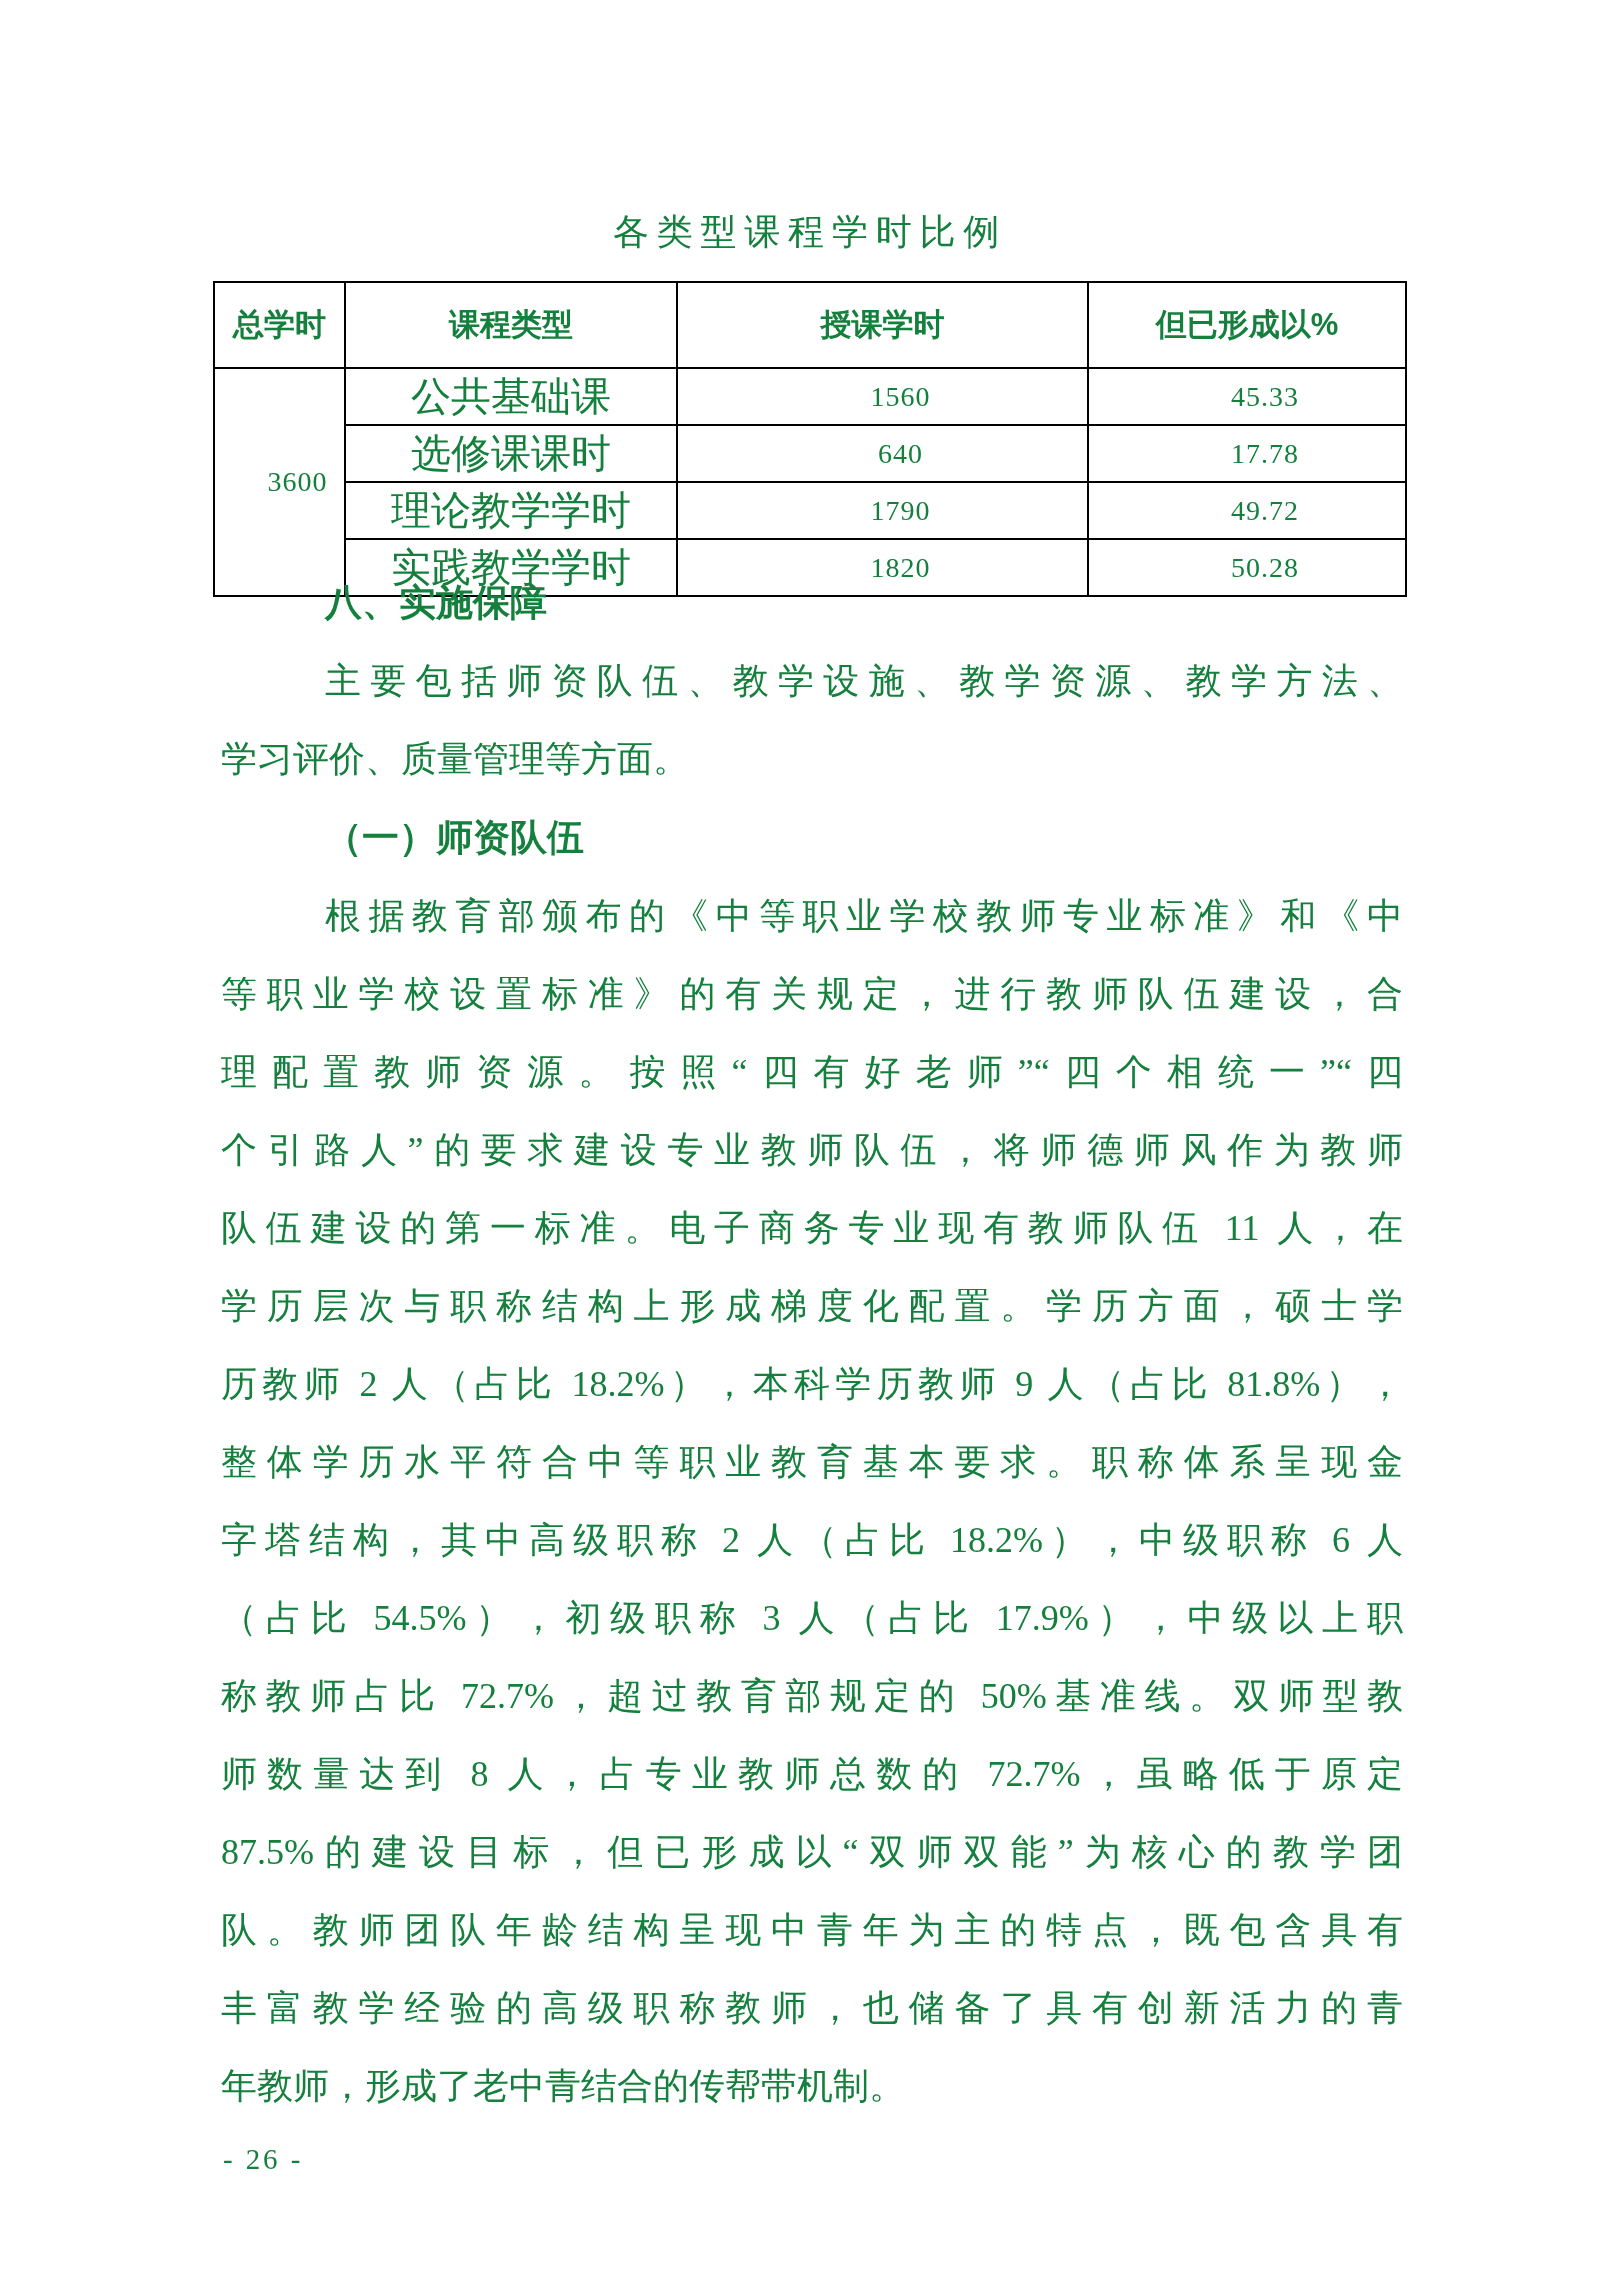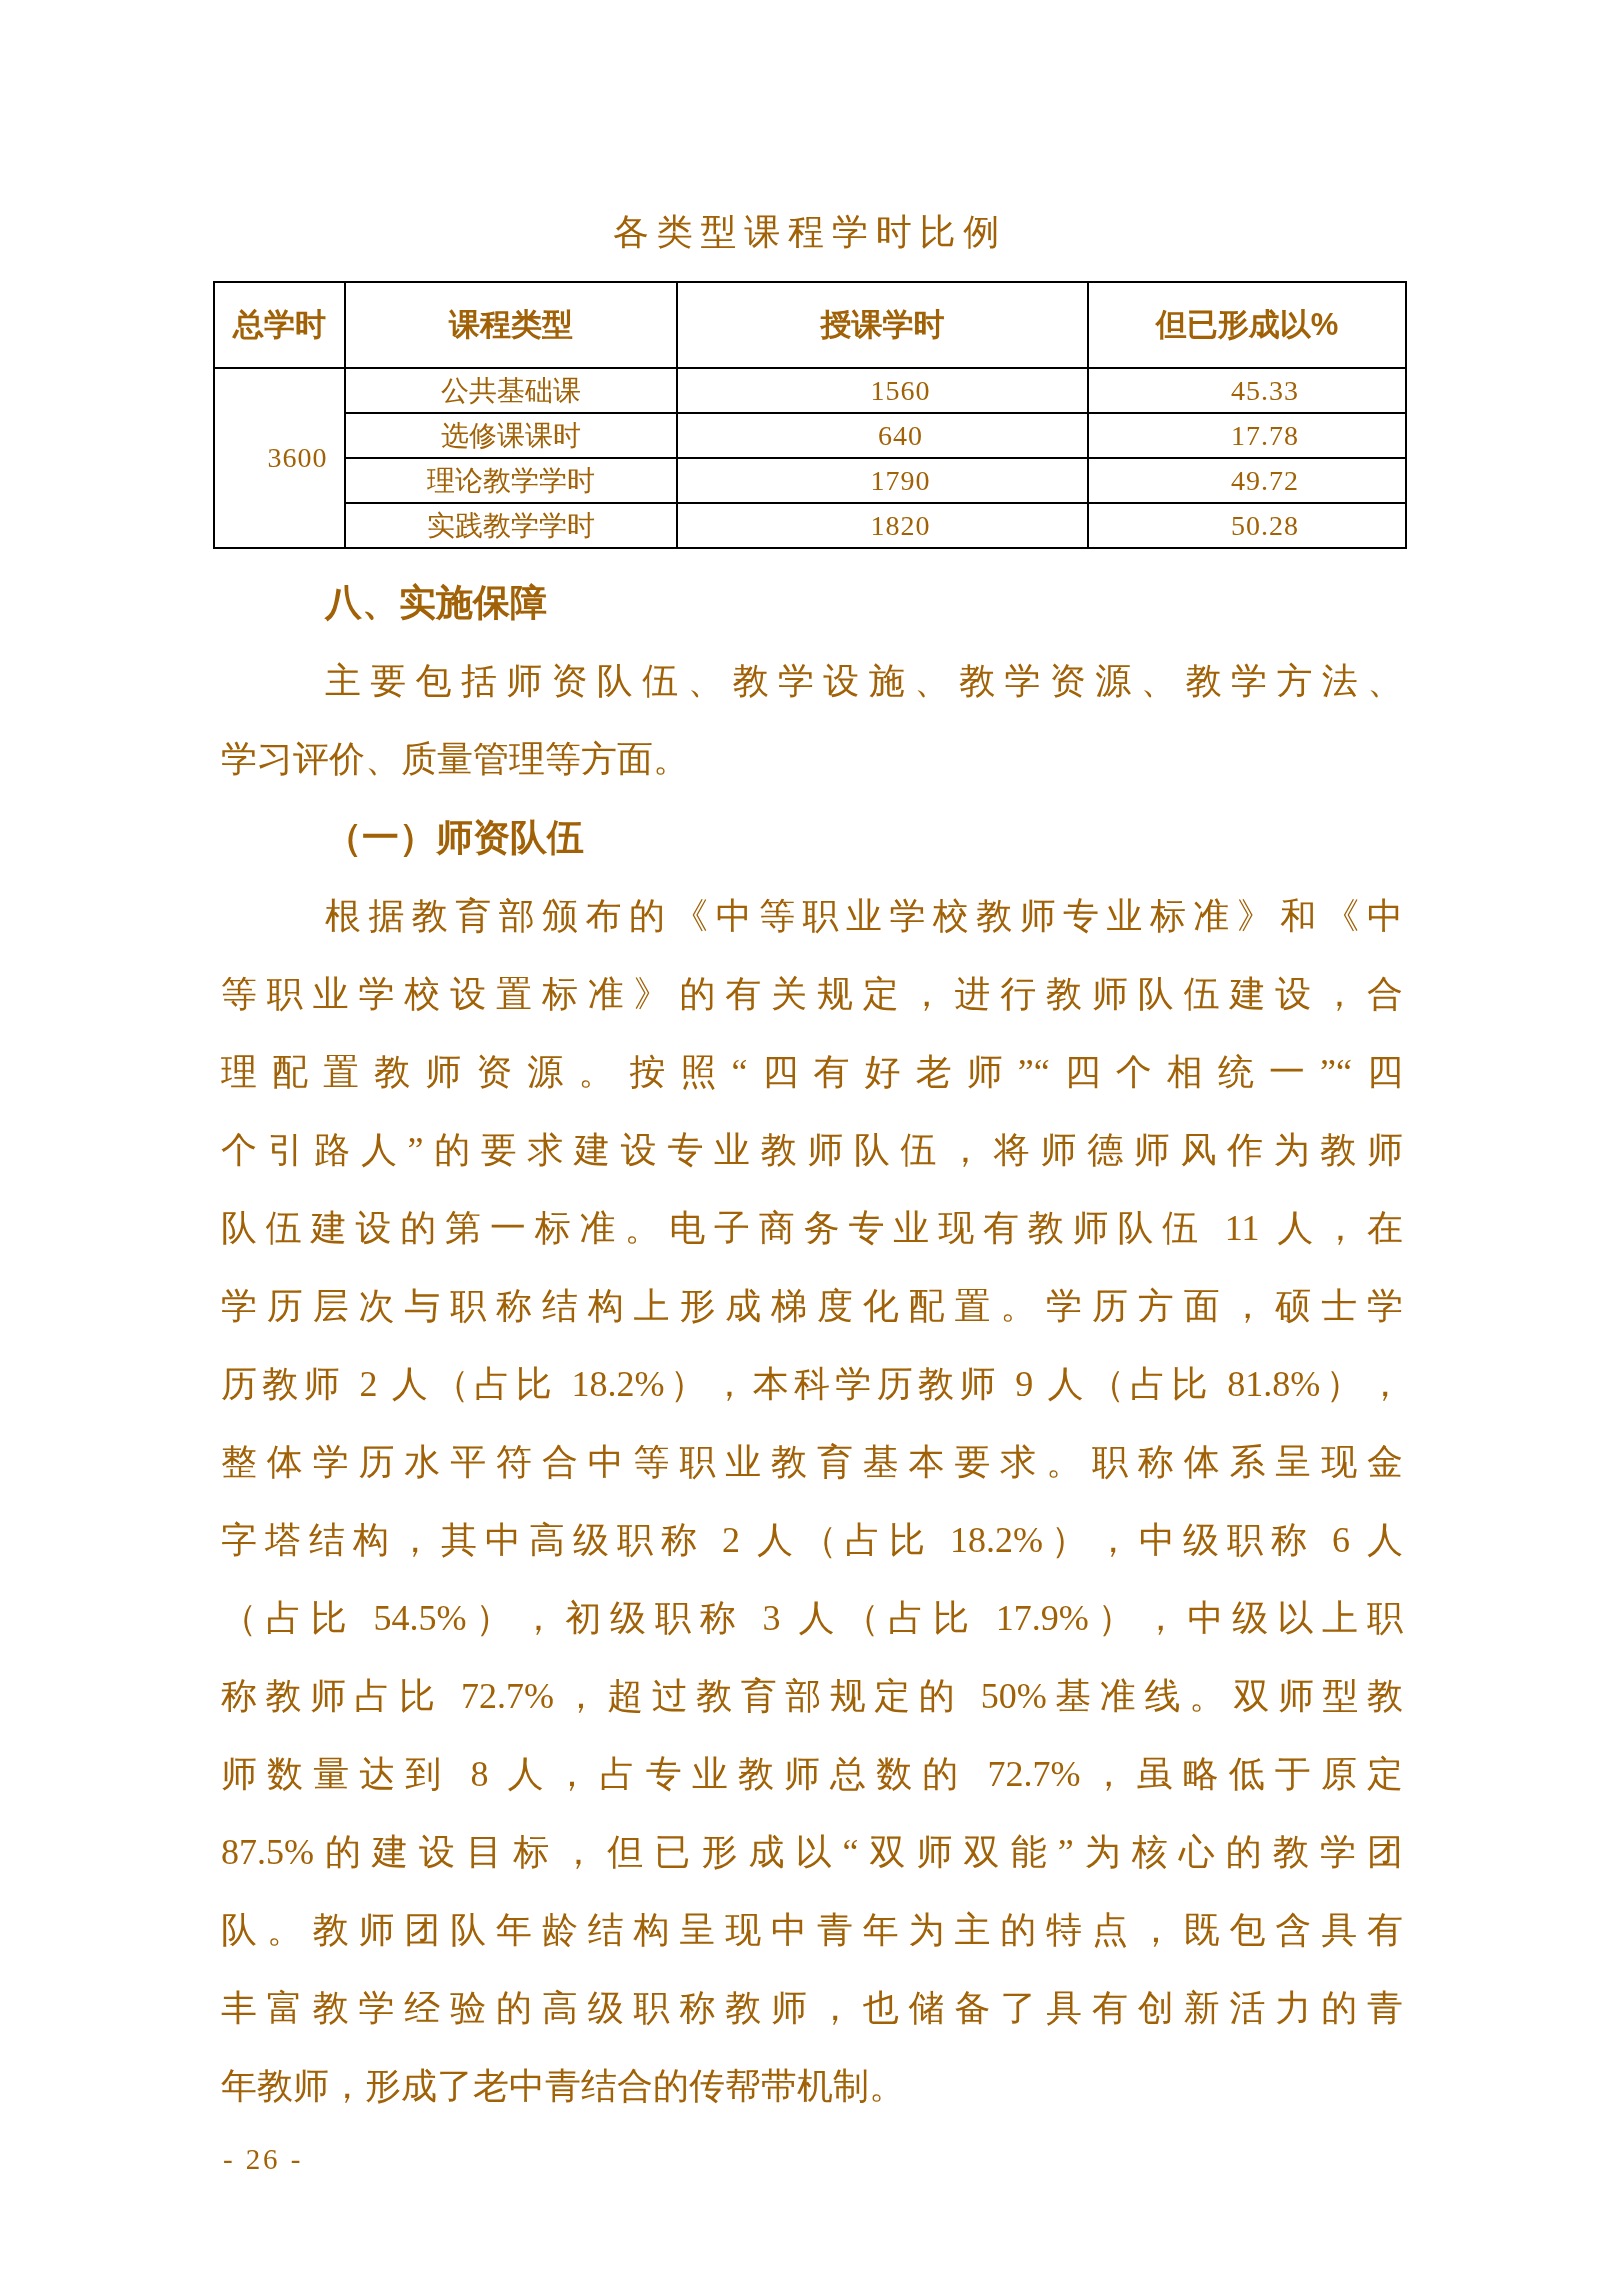--- a/index.html
+++ b/index.html
@@ -1,21 +1,21 @@
 <!DOCTYPE html>
 <html><head>
 <meta charset="utf-8">
 <style>
   html,body{margin:0;padding:0;background:#e8e8e8;}
   .page{
     position:relative;
     width:1620px;height:2292px;
     margin:0 auto;
     background:#ffffff;
-    color:#a16207;
+    color:#15803d;
     font-family:"Liberation Serif","DejaVu Serif",serif;
     overflow:hidden;
     text-decoration:underline;
   }
   .doc-title{
     position:absolute;top:208px;left:0;width:100%;
     text-align:center;
     font-size:36px;letter-spacing:7.8px;
     font-weight:400;
   }
@@ -30,21 +30,21 @@
     text-align:center;vertical-align:middle;
     padding:0;
   }
   table.hours th{
     height:84px;
     font-family:"Liberation Sans","DejaVu Sans",sans-serif;
     font-weight:bold;font-size:31px;
     border-bottom-width:2.9px;
     margin-top:8px;
   }
-  table.hours td{height:43px;font-size:28px;}
+  table.hours td{height:43px;font-size:40px;}
   table.hours td.num{font-size:28px;letter-spacing:1px;padding-left:36px;}
   .h1,.h2{
     position:absolute;left:221px;width:1182px;margin:0;
     padding-left:104px;
     font-family:"Liberation Sans","DejaVu Sans",sans-serif;
     font-weight:bold;font-size:37px;line-height:78px;
   }
   .h1{top:564px;}
   .h2{top:799px;}
   .para{

